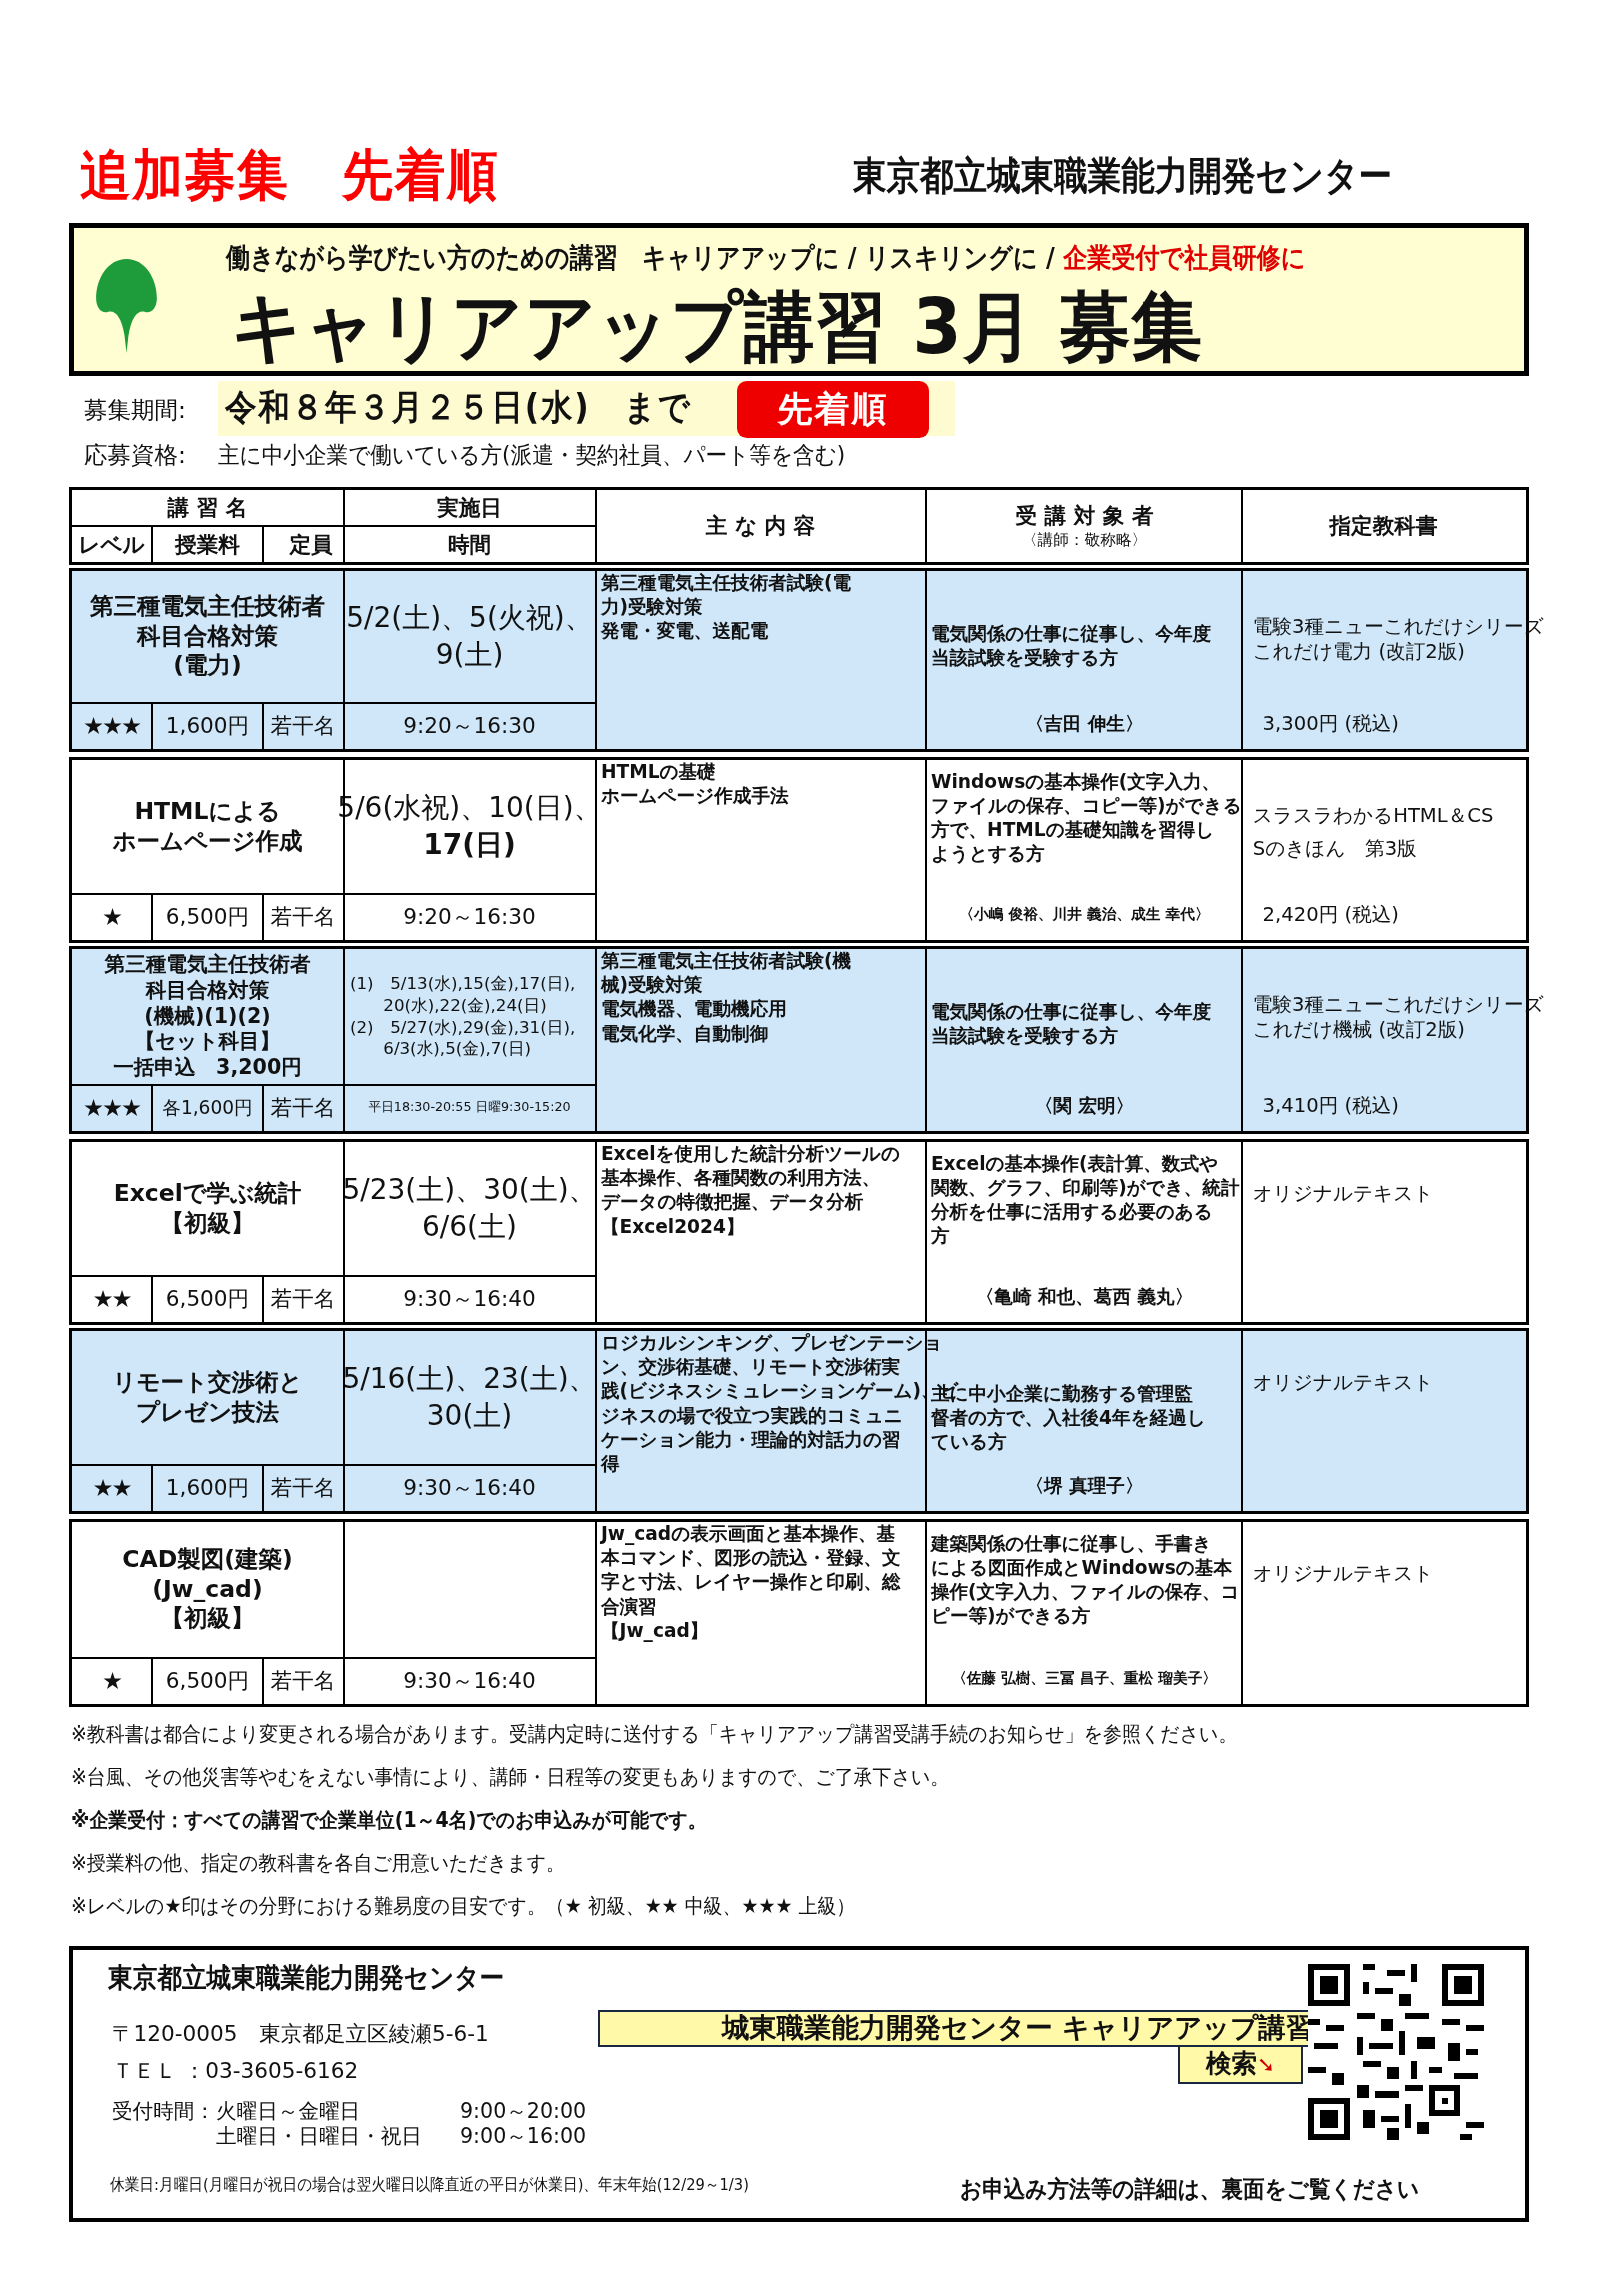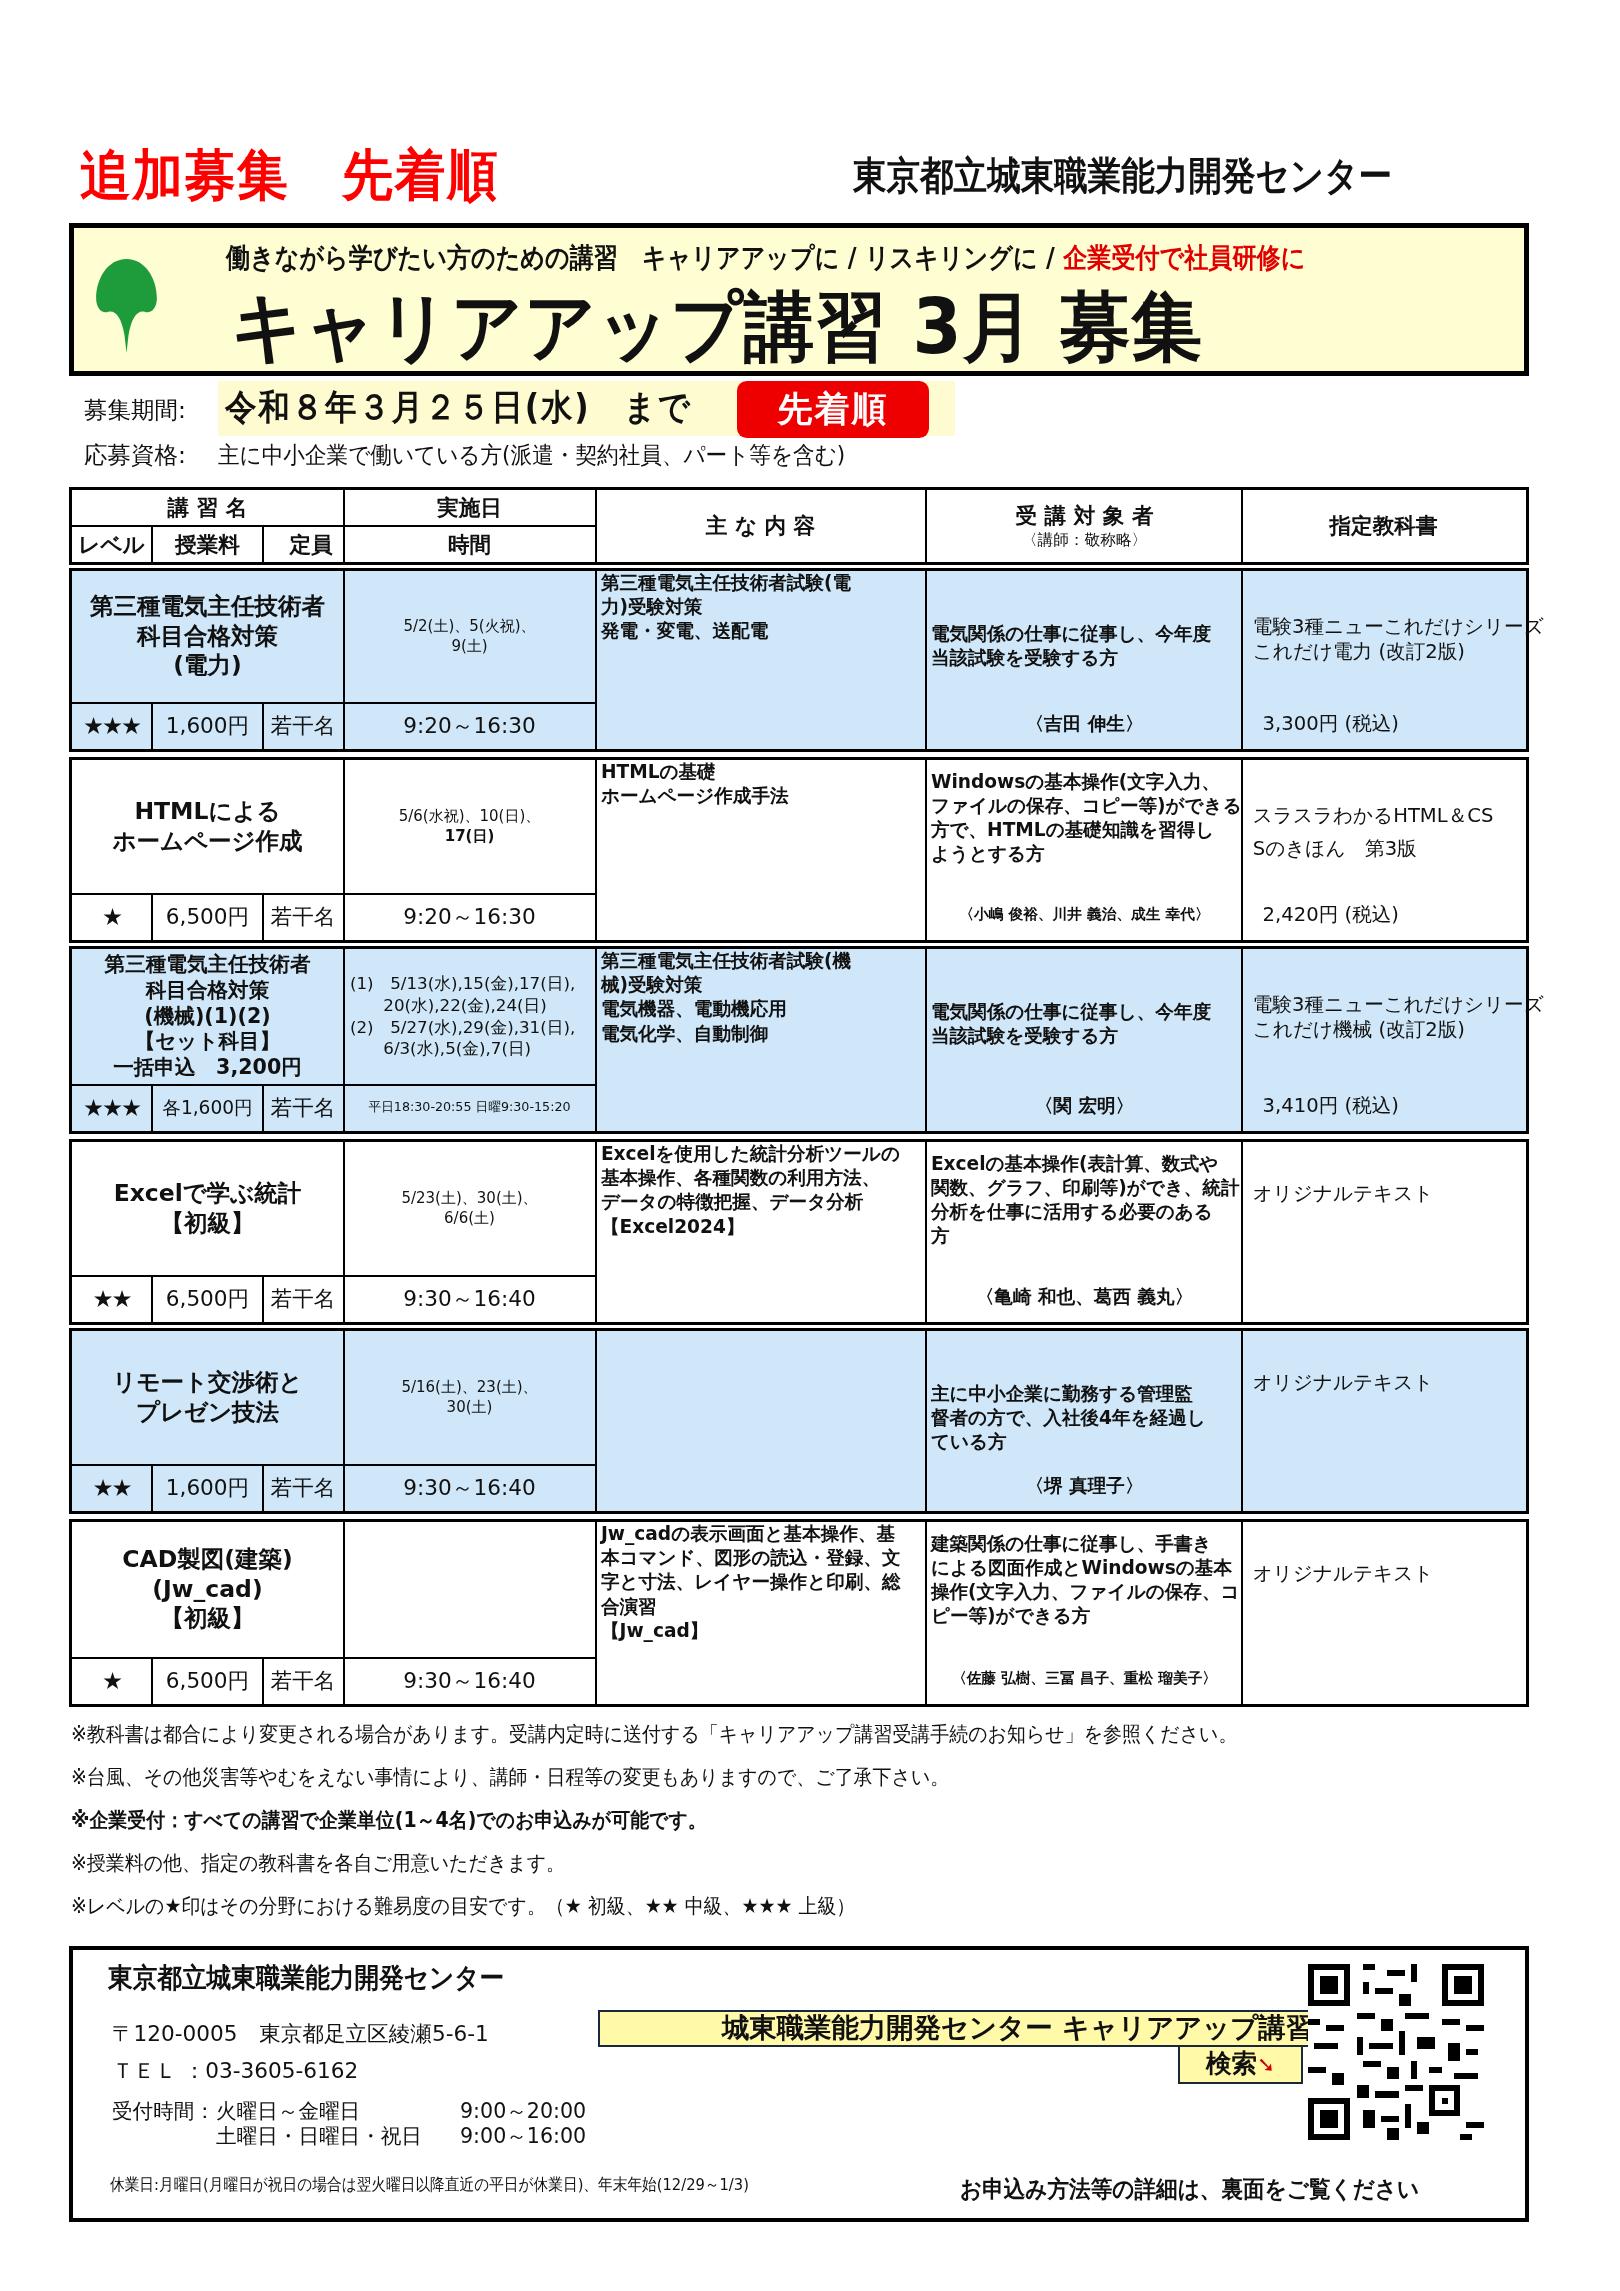--- a/index.html
+++ b/index.html
@@ -30,21 +30,21 @@
   .hl { position: absolute; height: 2px; background: #000; }
   .th { font-weight: bold; font-size: 21.6px; white-space: nowrap; }
   .th-sm { font-size: 15.7px; font-weight: normal; }
 
   
   .row { position: absolute; left: 69px; width: 1460px; border: 3.9px solid #000; }
   .row.blue { background: #cfe7f8; }
   .row.white { background: #ffffff; }
   .name { font-weight: bold; font-size: 23.5px; line-height: 1.25; flex-direction: column; }
   .name.small { font-size: 20.6px; }
-  .dates { font-size: 15px; line-height: 1.3; flex-direction: column; }
+  .dates { font-size: 28px; line-height: 1.3; flex-direction: column; }
   .dates.small { font-size: 16.7px; align-items: flex-start; justify-content: center; text-align: left; padding-left: 5.9px; }
   .content { font-weight: bold; font-size: 18.6px; line-height: 1.3; text-align: left; justify-content: flex-start; padding: 0 3.9px; }
   .target { font-weight: bold; font-size: 18.6px; line-height: 1.3; text-align: left; align-items: flex-start; justify-content: flex-start; padding: 0 3.9px; }
   .instr { font-weight: bold; font-size: 18.6px; }
   .instr.small { font-size: 14.7px; }
   .book { font-size: 19.6px; line-height: 1.3; text-align: left; justify-content: flex-start; padding: 0 9.8px; }
   .price { font-size: 19.6px; text-align: left; justify-content: flex-start; padding: 0 19.6px; }
   .bottom-cell { font-size: 21.6px; white-space: nowrap; }
   .stars { font-size: 23.5px; letter-spacing: -2px; }
 
@@ -268,20 +268,28 @@
       </div>
       <div class="cell dates" style="left:272px;top:0;width:251px;height:133px;">
         <span style="display:block;white-space:nowrap;">5/16(土)、23(土)、</span>
         <span style="display:block;white-space:nowrap;">30(土)</span>
       </div>
       <div class="hl" style="left:0;top:133px;width:523px;"></div>
       <div class="cell bottom-cell stars" style="left:0;top:135px;width:79px;height:43px;">★★</div>
       <div class="cell bottom-cell" style="left:81px;top:135px;width:109px;height:43px;">1,600円</div>
       <div class="cell bottom-cell" style="left:192px;top:135px;width:78px;height:43px;">若干名</div>
       <div class="cell bottom-cell" style="left:272px;top:135px;width:251px;height:43px;">9:30～16:40</div>
+      <div class="cell content" style="left:525px;top:0;width:327px;height:178px;flex-direction:column;align-items:flex-start;">
+        <span style="display:block;white-space:nowrap;">ロジカルシンキング、プレゼンテーショ</span>
+        <span style="display:block;white-space:nowrap;">ン、交渉術基礎、リモート交渉術実</span>
+        <span style="display:block;white-space:nowrap;">践(ビジネスシミュレーションゲーム)、ビ</span>
+        <span style="display:block;white-space:nowrap;">ジネスの場で役立つ実践的コミュニ</span>
+        <span style="display:block;white-space:nowrap;">ケーション能力・理論的対話力の習</span>
+        <span style="display:block;white-space:nowrap;">得</span>
+      </div>
       <div class="cell target" style="left:855px;top:51px;width:315px;height:120px;flex-direction:column;">
         <span style="display:block;white-space:nowrap;">主に中小企業に勤務する管理監</span>
         <span style="display:block;white-space:nowrap;">督者の方で、入社後4年を経過し</span>
         <span style="display:block;white-space:nowrap;">ている方</span>
       </div>
       <div class="cell instr" style="left:855px;top:135px;width:315px;height:39px;">〈堺 真理子〉</div>
       <div class="cell book" style="left:1171px;top:39px;width:281px;height:78px;flex-direction:column;align-items:flex-start;">
         <span style="display:block;white-space:nowrap;">オリジナルテキスト</span>
       </div>
 

